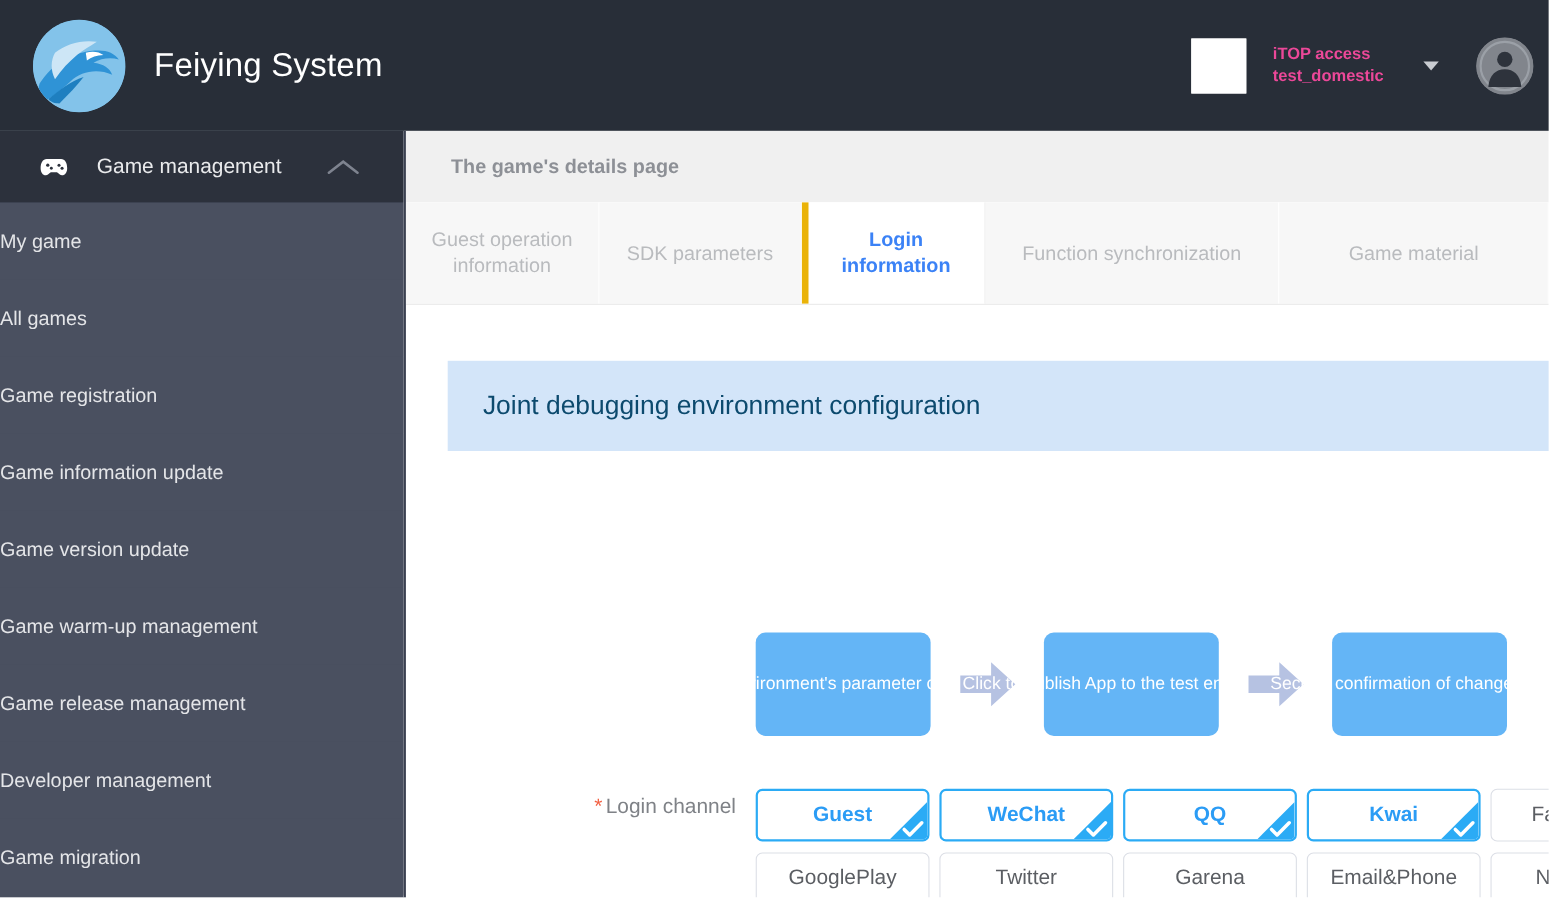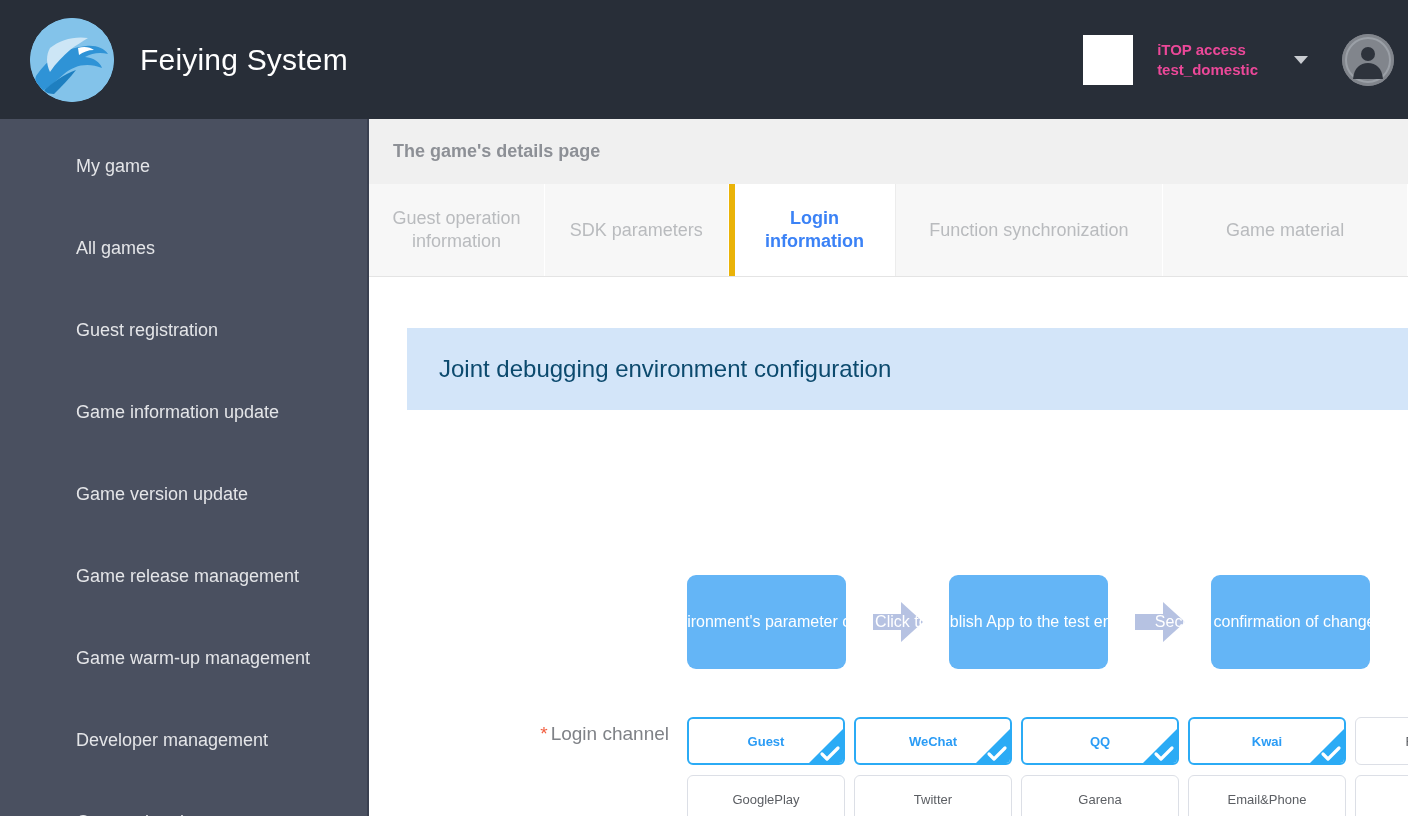--- a/index.html
+++ b/index.html
@@ -66,37 +66,36 @@
     position: relative;
   }
   #gamepad-icon { width: 26px; height: 26px; flex: 0 0 auto; }
   #sidebar-group-label {
     color: #e9eaec; font-size: 19px; margin-left: 26px; white-space: nowrap;
   }
   #chevron-up {
     position: absolute; right: 40px; top: 50%; transform: translateY(-50%);
   }
   .sidebar-item {
-    height: 70px; display: flex; align-items: center; padding-left: 76px;
+    height: 70px; display: flex; align-items: center; 
     color: #e4e5e8; font-size: 18px; white-space: nowrap;
     background: #4a5060;
-    margin-top: 12px;
   }
 
   
   #main {
     position: absolute; left: 367px; top: 119px;
     width: 1041px; height: 697px; background: #ffffff;
     border-left: 2px solid #3a4050;
     overflow: hidden;
   }
 
   #page-title-bar {
     height: 65px; background: #f0f0f0;
-    display: flex; align-items: center; padding-left: 24px;
+    display: flex; align-items: center; padding-left: 41px;
   }
   #page-title { color: #8d9096; font-size: 18px; font-weight: bold; }
 
   
   #tabs {
     height: 93px; display: flex; align-items: stretch;
     background: #ffffff;
     border-bottom: 1px solid #e4e4e4;
   }
   .tab {
@@ -156,21 +155,21 @@
   }
   #channel-label .req { color: #f25f41; margin-right: 3px; }
   #channel-grid {
     display: flex; flex-wrap: wrap; width: 840px;
     gap: 10px 9px;
   }
   .chan-btn {
     width: 158px; height: 48px; border-radius: 6px;
     background: #ffffff; border: 1px solid #dcdfe6;
     display: flex; align-items: center; justify-content: center;
-    font-size: 13px; color: #5b5e63;
+    font-size: 19px; color: #5b5e63;
     position: relative; overflow: hidden;
     flex: 0 0 auto;
   }
   .chan-btn.selected {
     border: 2px solid #2babf5;
     color: #2b9cf5; font-weight: bold;
   }
   .chan-btn .corner-check {
     position: absolute; right: 0; bottom: 0;
     width: 34px; height: 34px;
@@ -208,41 +207,54 @@
           <circle cx="26" cy="26" r="26" fill="#81858c"></circle>
           <circle cx="26" cy="26" r="22" fill="none" stroke="#9ba0a7" stroke-width="2"></circle>
           <circle cx="26" cy="20" r="7" fill="#2e333c"></circle>
           <path d="M11 45 C12 34 18 29 26 29 C34 29 40 34 41 45 Z" fill="#2e333c"></path>
         </svg>
       </div>
     </div>
   </div>
 
   <div id="sidebar">
+    <div id="sidebar-group">
+      <svg id="gamepad-icon" viewBox="0 0 28 20">
+        <path d="M7 2 H21 C25 2 27 6 27 11 C27 15 25 18 22 18 C20 18 19 16 17 15 H11 C9 16 8 18 6 18 C3 18 1 15 1 11 C1 6 3 2 7 2 Z" fill="#ffffff"></path>
+        <circle cx="8" cy="8" r="1.6" fill="#2c313c"></circle>
+        <circle cx="11.5" cy="11" r="1.4" fill="#2c313c"></circle>
+        <circle cx="19" cy="8" r="1.5" fill="#2c313c"></circle>
+        <circle cx="22" cy="11" r="1.5" fill="#2c313c"></circle>
+      </svg>
+      <div id="sidebar-group-label">Game management</div>
+      <svg id="chevron-up" width="30" height="16" viewBox="0 0 30 16">
+        <path d="M2 13 L15 3 L28 13" fill="none" stroke="#7e838f" stroke-width="2.4" stroke-linecap="round"></path>
+      </svg>
+    </div>
 
     <div class="sidebar-item">
       <span>My game</span>
     </div>
     <div class="sidebar-item">
       <span>All games</span>
     </div>
     <div class="sidebar-item">
-      <span>Guest registration</span>
+      <span>Game registration</span>
     </div>
     <div class="sidebar-item">
       <span>Game information update</span>
     </div>
     <div class="sidebar-item">
       <span>Game version update</span>
     </div>
     <div class="sidebar-item">
+      <span>Game warm-up management</span>
+    </div>
+    <div class="sidebar-item">
       <span>Game release management</span>
-    </div>
-    <div class="sidebar-item">
-      <span>Game warm-up management</span>
     </div>
     <div class="sidebar-item">
       <span>Developer management</span>
     </div>
     <div class="sidebar-item">
       <span>Game migration</span>
     </div>
   </div>
 
   <div id="main">

